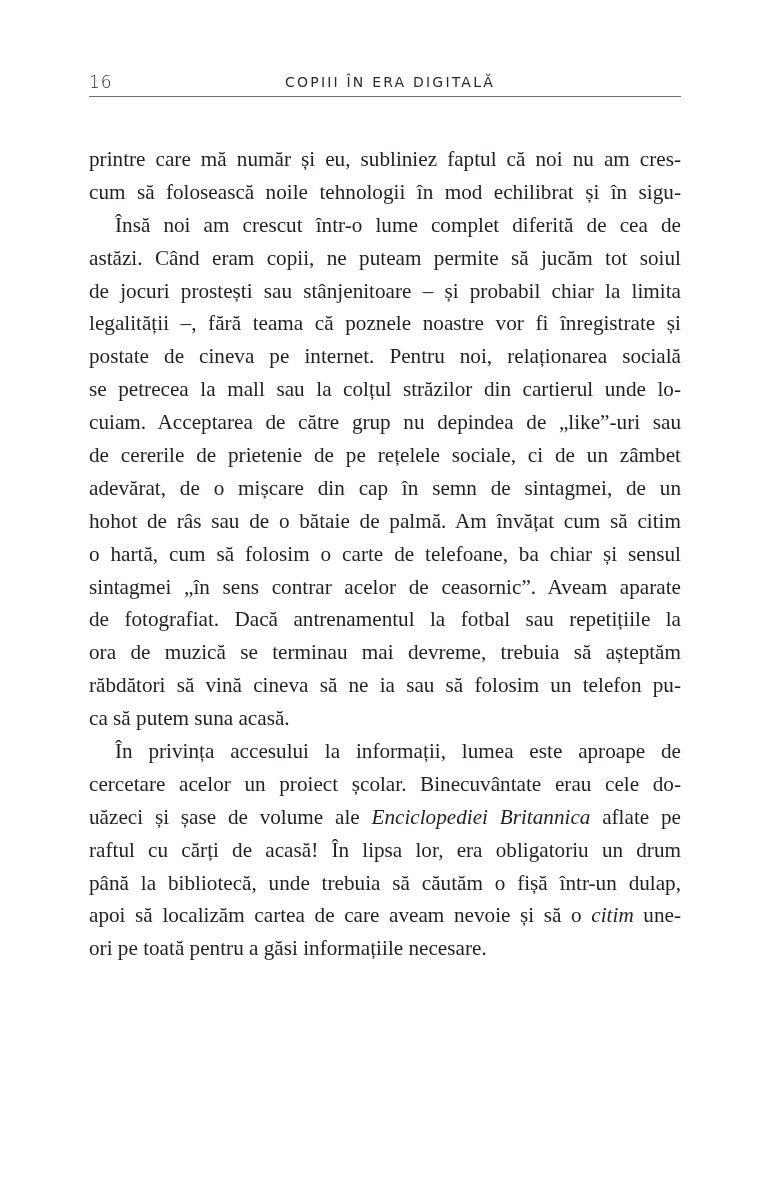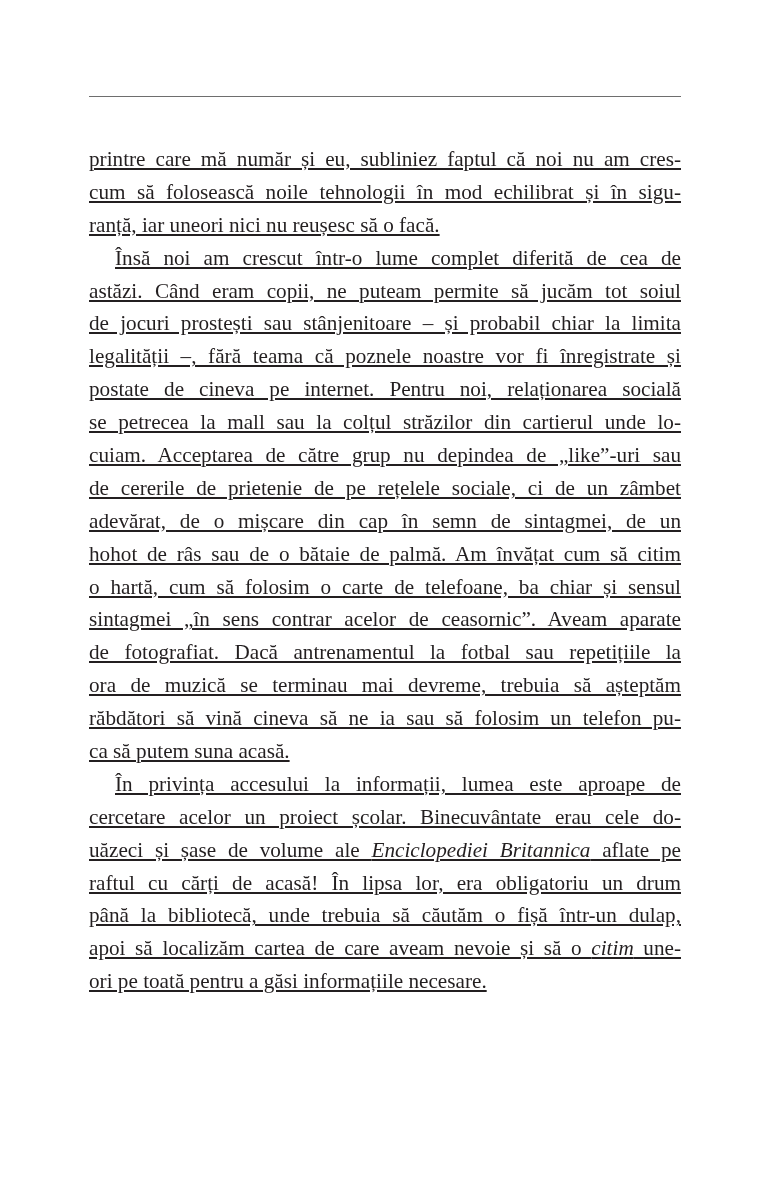--- a/index.html
+++ b/index.html
@@ -65,43 +65,45 @@
       font-size: 21.2px;
       color: #231f20;
     }
     .line {
       display: block;
       height: 32.9px;
       line-height: 32.9px;
       white-space: nowrap;
       text-align: justify;
       text-align-last: justify;
-      text-decoration: underline;
     }
     .line.last {
       text-align-last: left;
     }
     .line.indent {
       padding-left: 26px;
     }
     .line i, .line em {
       font-style: italic;
     }
   </style>
 </head>
 <body>
 
 <div class="page">
+  <div class="running-head">
+    <span class="page-number">16</span>
+    <div class="book-title">COPIII ÎN ERA DIGITALĂ</div>
+  </div>
   <div class="head-rule"></div>
 
   <div class="body-text" id="body-text">
       <div>
         <span class="line">printre care mă număr și eu, subliniez faptul că noi nu am cres-</span>
         <span class="line">cum să folosească noile tehnologii în mod echilibrat și în sigu-</span>
-        <span class="line last">ranță, iar uneori nici nu reușesc să o facă.</span>
       </div>
       <div>
         <span class="line indent">Însă noi am crescut într-o lume complet diferită de cea de</span>
         <span class="line">astăzi. Când eram copii, ne puteam permite să jucăm tot soiul</span>
         <span class="line">de jocuri prostești sau stânjenitoare – și probabil chiar la limita</span>
         <span class="line">legalității –, fără teama că poznele noastre vor fi înregistrate și</span>
         <span class="line">postate de cineva pe internet. Pentru noi, relaționarea socială</span>
         <span class="line">se petrecea la mall sau la colțul străzilor din cartierul unde lo-</span>
         <span class="line">cuiam. Acceptarea de către grup nu depindea de „like”-uri sau</span>
         <span class="line">de cererile de prietenie de pe rețelele sociale, ci de un zâmbet</span>

